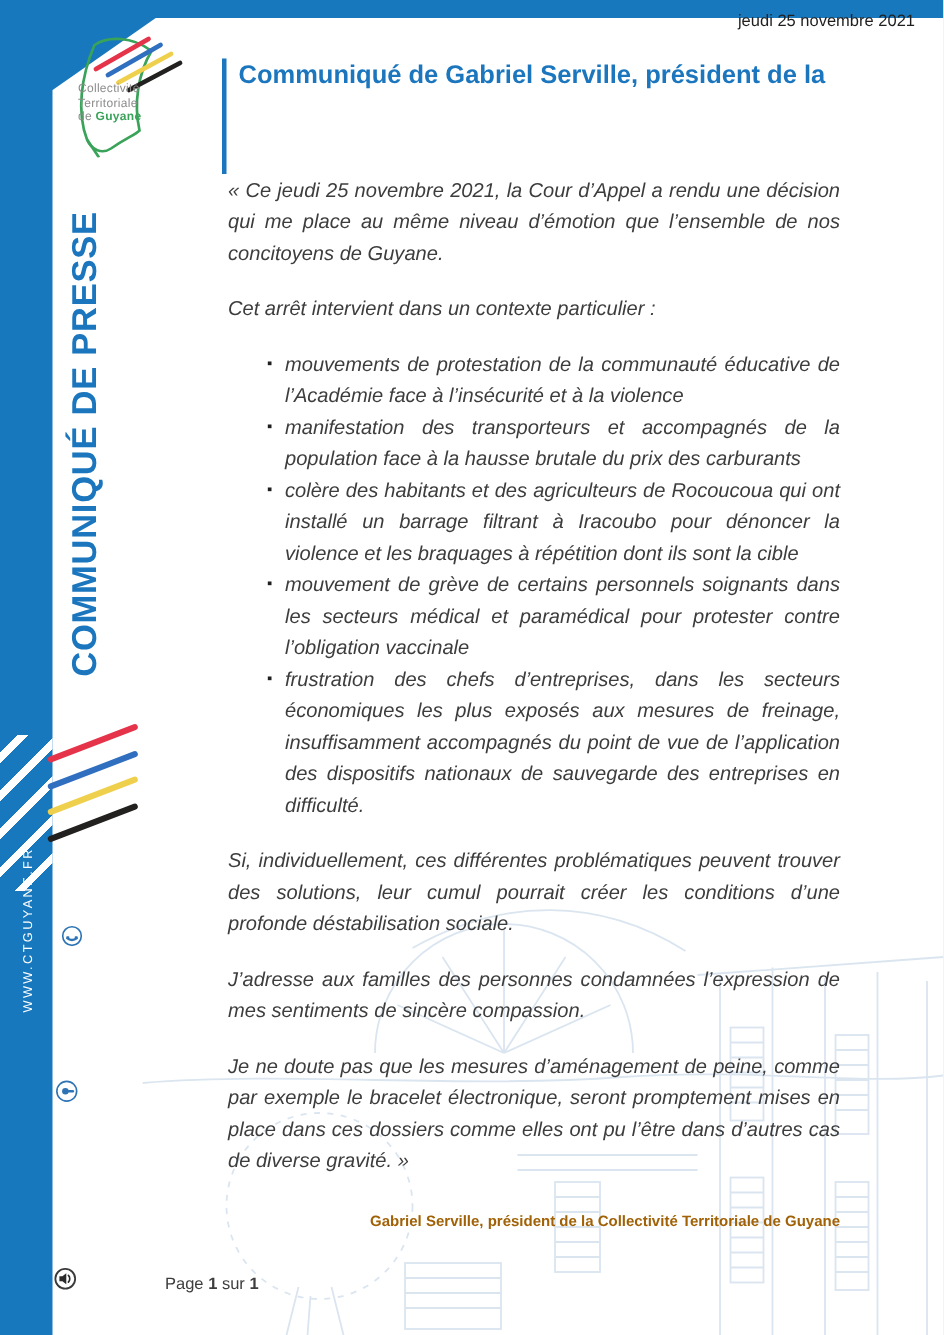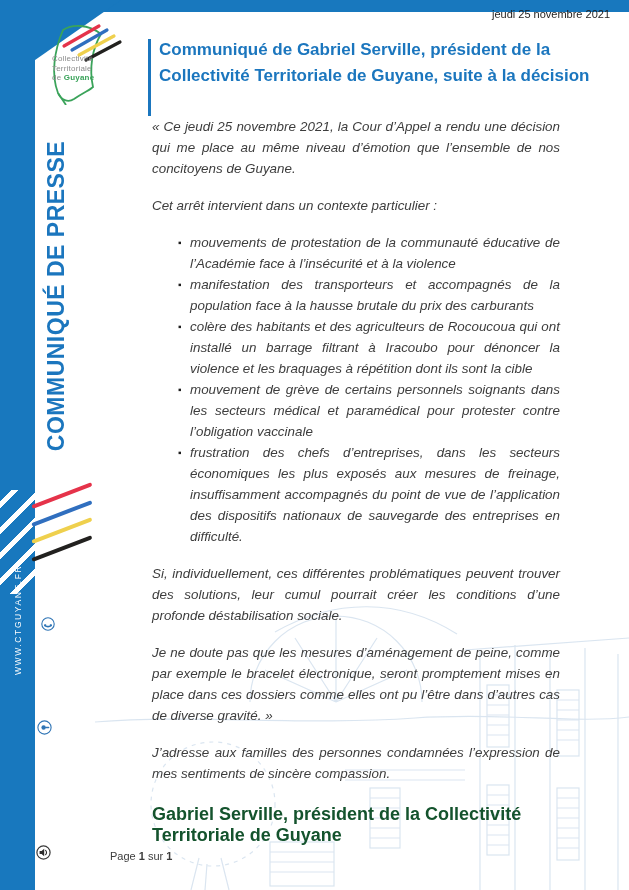--- a/index.html
+++ b/index.html
@@ -37,21 +37,21 @@
   .m-icon{position:absolute;display:block;}
   
   .watermark{position:absolute;left:95px;top:590px;opacity:.55;pointer-events:none;}
   
   .doc{position:absolute;left:152px;top:116px;width:408px;color:#3D3D3D;
     font-size:13.4px;line-height:21px;font-style:italic;text-align:justify;}
   .doc p{margin:0 0 16px;}
   .doc ul{list-style:none;margin:0 0 16px;padding:0;}
   .doc li{position:relative;padding-left:38px;}
   .doc li .marker{position:absolute;left:26px;top:0;font-style:normal;font-size:10px;color:#1f1f1f;}
-  .signature{margin-top:20px;font-style:normal;font-weight:bold;font-size:18px;color:#14532d;text-align:left;}
+  .signature{margin-top:20px;font-style:normal;font-weight:bold;font-size:10px;color:#a16207;text-align:right;}
   
   .footer{position:absolute;left:110px;top:850px;width:430px;text-align:left;
     font-size:11px;color:#3D3D3D;}
   .footer b{font-weight:bold;}
 </style>
 </head>
 <body>
 
 <div class="page">
 
@@ -100,21 +100,20 @@
       <div>Collectivité</div>
       <div>Territoriale</div>
       <div><span>de </span><span class="green">Guyane</span></div>
     </div>
   </div>
 
   <div class="date">jeudi 25 novembre 2021</div>
   <div class="title-rule"></div>
   <div class="doc-title">
     <div>Communiqué de Gabriel Serville, président de la</div>
-    <div>Collectivité Territoriale de Guyane, suite à la décision</div>
   </div>
 
   <div class="banner">COMMUNIQUÉ DE PRESSE</div>
   <div class="band-stripes"></div>
   <div class="diag red"></div>
   <div class="diag blu"></div>
   <div class="diag yel"></div>
   <div class="diag blk"></div>
   <div class="website">WWW.CTGUYANE.FR</div>
 
@@ -145,22 +144,22 @@
     <p>« Ce jeudi 25 novembre 2021, la Cour d’Appel a rendu une décision qui me place au même niveau d’émotion que l’ensemble de nos concitoyens de Guyane.</p>
     <p>Cet arrêt intervient dans un contexte particulier :</p>
     <ul>
       <li><span class="marker">▪</span><span>mouvements de protestation de la communauté éducative de l’Académie face à l’insécurité et à la violence</span></li>
       <li><span class="marker">▪</span><span>manifestation des transporteurs et accompagnés de la population face à la hausse brutale du prix des carburants</span></li>
       <li><span class="marker">▪</span><span>colère des habitants et des agriculteurs de Rocoucoua qui ont installé un barrage filtrant à Iracoubo pour dénoncer la violence et les braquages à répétition dont ils sont la cible</span></li>
       <li><span class="marker">▪</span><span>mouvement de grève de certains personnels soignants dans les secteurs médical et paramédical pour protester contre l’obligation vaccinale</span></li>
       <li><span class="marker">▪</span><span>frustration des chefs d’entreprises, dans les secteurs économiques les plus exposés aux mesures de freinage, insuffisamment accompagnés du point de vue de l’application des dispositifs nationaux de sauvegarde des entreprises en difficulté.</span></li>
     </ul>
     <p>Si, individuellement, ces différentes problématiques peuvent trouver des solutions, leur cumul pourrait créer les conditions d’une profonde déstabilisation sociale.</p>
+    <p>J’adresse aux familles des personnes condamnées l’expression de mes sentiments de sincère compassion.</p>
     <p>Je ne doute pas que les mesures d’aménagement de peine, comme par exemple le bracelet électronique, seront promptement mises en place dans ces dossiers comme elles ont pu l’être dans d’autres cas de diverse gravité. »</p>
-    <p>J’adresse aux familles des personnes condamnées l’expression de mes sentiments de sincère compassion.</p>
     <div class="signature">Gabriel Serville, président de la Collectivité Territoriale de Guyane</div>
   </div>
 
   <div class="footer">
     <span>Page</span>
     <b>1</b>
     <span>sur</span>
     <b>1</b>
   </div>
 

